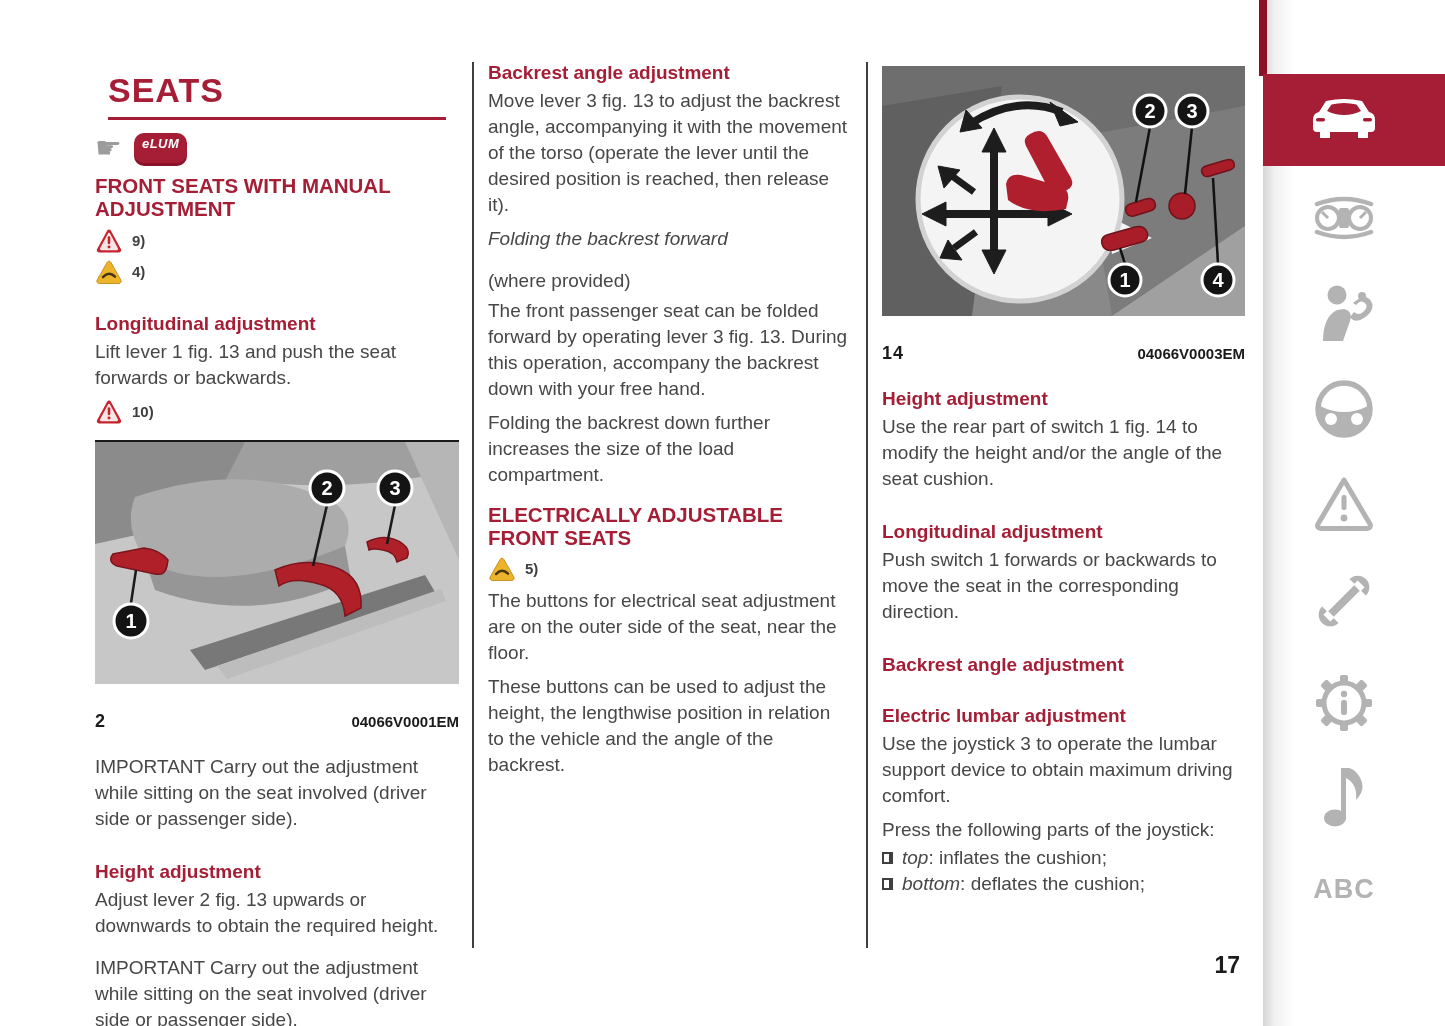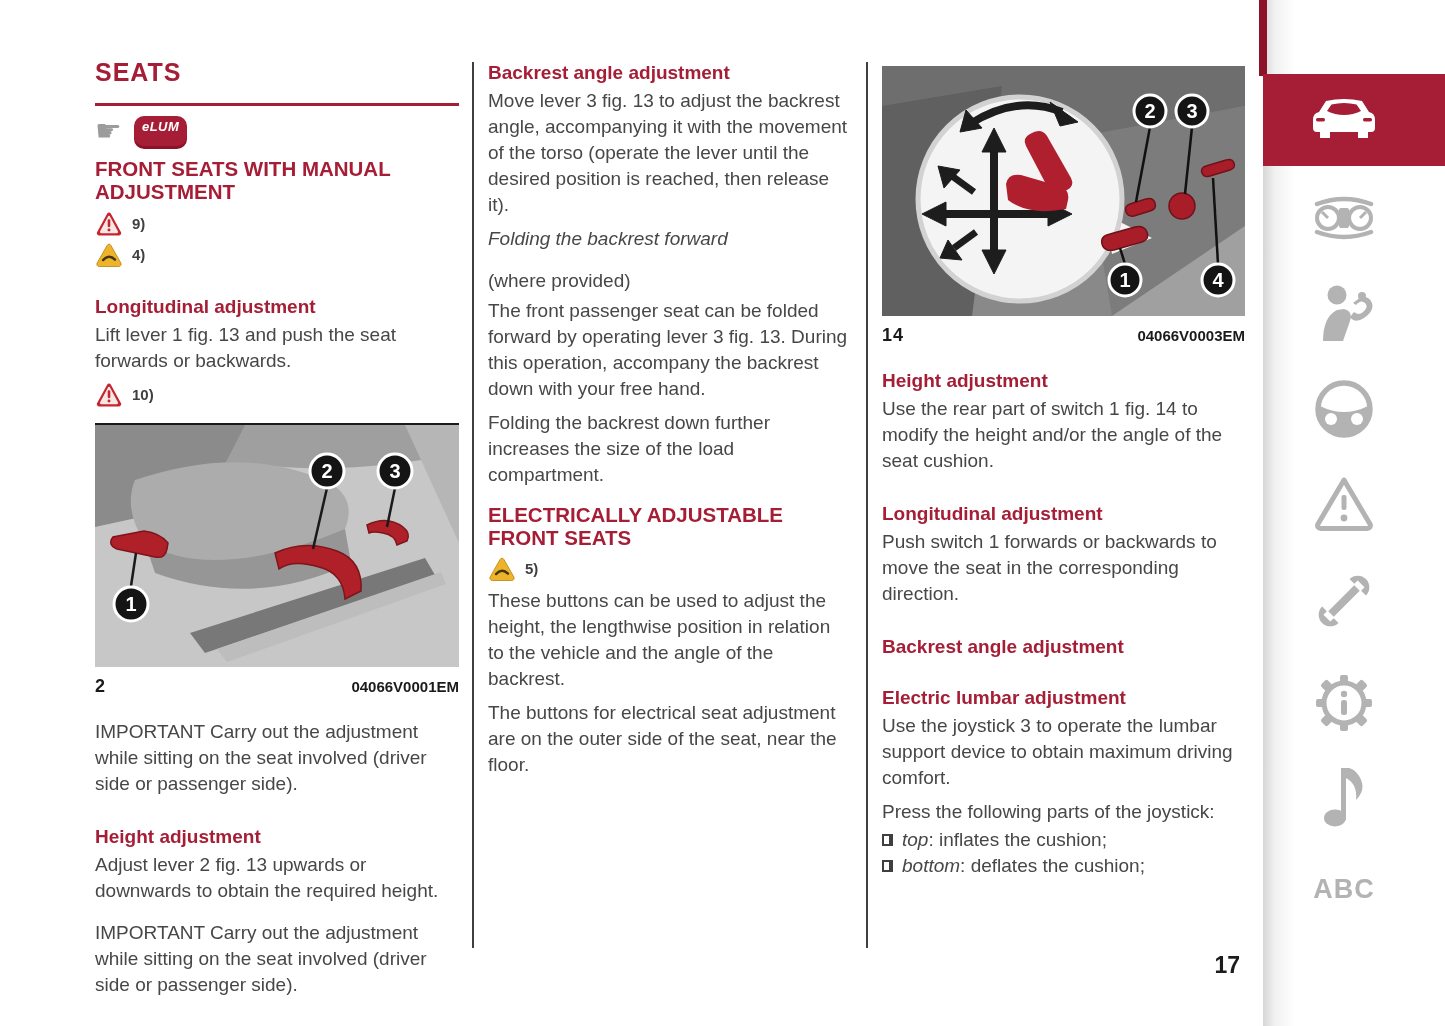--- a/index.html
+++ b/index.html
@@ -17,42 +17,42 @@
   
   .col{position:absolute;top:58px;}
   #col1{left:95px;width:364px;}
   #col2{left:488px;width:362px;}
   #col3{left:882px;width:363px;}
   .vline{position:absolute;top:62px;height:886px;width:2px;background:#3f3f3f;}
   #vline1{left:472px;}
   #vline2{left:866px;}
 
   h1.doc-title{
-    font-size:25px;font-weight:bold;color:var(--accent);margin:0;
-    letter-spacing:1px;padding-bottom:16px;border-bottom:3px solid var(--accent);
+    font-size:34px;font-weight:bold;color:var(--accent);margin:13px;
+    letter-spacing:1px;padding-bottom:7px;border-bottom:3px solid var(--accent);
   }
   .icon-row{display:flex;align-items:center;gap:12px;margin:10px 0 6px;}
   .hand{font-size:30px;color:#9c9c9c;line-height:1;}
   .elum-badge{
     background:var(--accent);color:#fff;font-weight:bold;font-style:italic;
     font-size:13px;padding:3px 8px 12px;border-radius:10px;
     box-shadow:0 3px 0 var(--accent-dark);letter-spacing:.5px;
   }
   h2.section{font-size:20.5px;line-height:1.12;color:var(--accent);margin:12px 0 6px;font-weight:bold;}
   h3.sub{font-size:19px;color:var(--accent);margin:29px 0 2px;font-weight:bold;}
   p.body{font-size:19px;line-height:26px;color:var(--body);margin:4px 0 8px;}
   p.body.italic{font-style:italic;margin-bottom:16px;}
   p.tight{margin-bottom:2px;}
   .warn-row{display:flex;align-items:center;gap:9px;margin:7px 0;}
   .warn-label{font-size:15px;font-weight:bold;color:#3f3f3f;}
 
   .figure{position:relative;margin-top:16px;}
   .fig13-frame{border-top:2px solid #1a1a1a;}
   .fig-caption{display:flex;justify-content:space-between;align-items:baseline;
-    margin-top:5px;font-weight:bold;color:#1a1a1a;}
+    margin-top:23px;font-weight:bold;color:#1a1a1a;}
   .fig-num{font-size:18px;letter-spacing:1px;}
   .fig-code{font-size:15px;}
 
   .callout-num{font:bold 20px "Liberation Sans",sans-serif;fill:#ffffff;}
 
   .bullet-line{display:flex;align-items:baseline;font-size:19px;line-height:26px;color:var(--body);margin:0;}
   .sq{display:inline-block;width:11px;height:12px;border:2px solid #3f3f3f;
       border-right-width:4px;margin-right:9px;flex:0 0 auto;align-self:center;}
   .bullet-line em{font-style:italic;}
 
@@ -166,22 +166,22 @@
   <h2 class="section" style="margin-top:16px;">ELECTRICALLY ADJUSTABLE FRONT SEATS</h2>
 
   <div class="warn-row">
     <svg width="28" height="24" viewBox="0 0 30 26">
       <path d="M13.1 2.4 L2.2 21.6 a2.6 2.6 0 0 0 2.3 3.9 h21 a2.6 2.6 0 0 0 2.3-3.9 L16.9 2.4 a2.2 2.2 0 0 0-3.8 0 Z" fill="#edb32b" stroke="#c08c17" stroke-width="1"></path>
       <path d="M8.5 18.5 q6.5-7 13 -.5" fill="none" stroke="#463513" stroke-width="2.6" stroke-linecap="round"></path>
     </svg>
     <span class="warn-label">5)</span>
   </div>
 
+  <p class="body">The buttons for electrical seat adjustment are on the outer side of the seat, near the floor.</p>
   <p class="body">These buttons can be used to adjust the height, the lengthwise position in relation to the vehicle and the angle of the backrest.</p>
-  <p class="body">The buttons for electrical seat adjustment are on the outer side of the seat, near the floor.</p>
 </div>
 
 <div class="col" id="col3">
 
   <div class="figure" style="margin-top:8px;">
     <svg width="363" height="250" viewBox="0 0 363 250">
       <rect width="363" height="250" fill="#898989"></rect>
       <path d="M0,0 H363 V40 L220,70 L0,40 Z" fill="#6e6e6e"></path>
       <path d="M0,40 L120,20 L90,250 H0 Z" fill="#606060"></path>
       <path d="M200,70 L363,40 V160 L230,250 Z" fill="#7c7c7c"></path>

